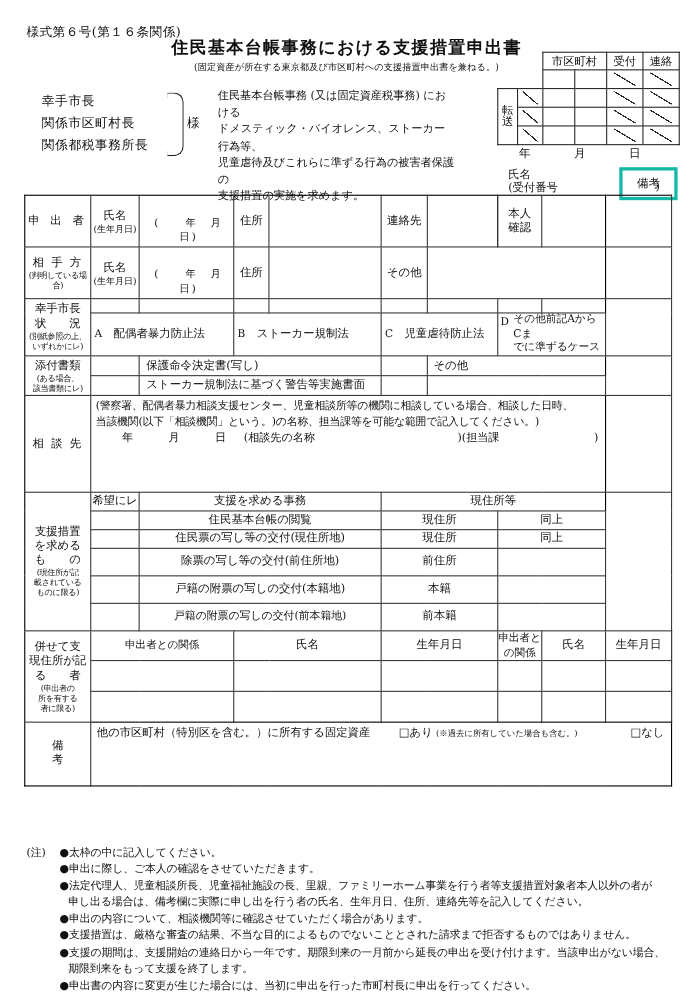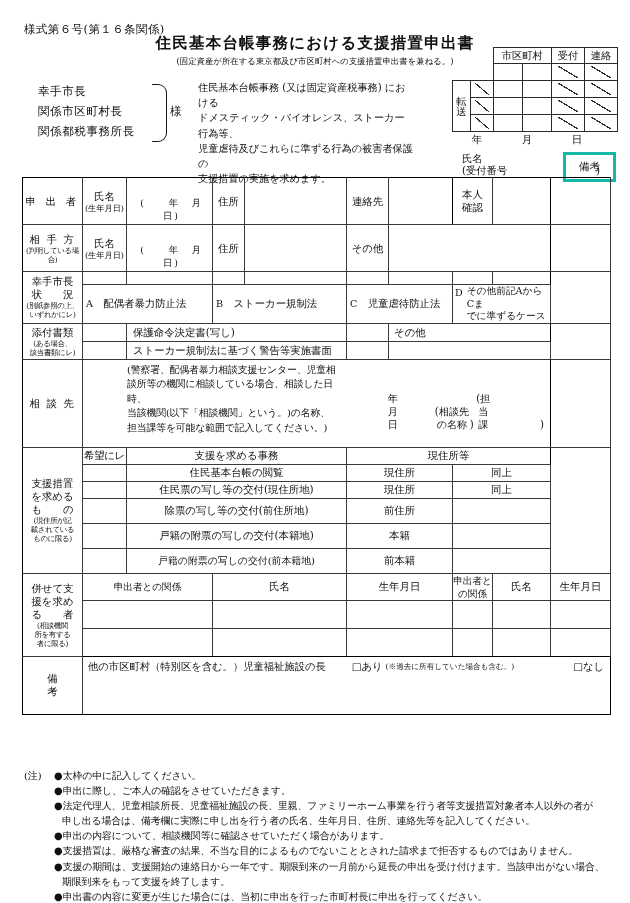--- a/index.html
+++ b/index.html
@@ -291,21 +291,21 @@
     <tr style="height:18px;">
       <td></td>
       <td colspan="3" class="lft" style="padding-left:6px;">ストーカー規制法に基づく警告等実施書面</td>
       <td></td>
       <td colspan="3" class="tb-r"></td>
     </tr>
 
     <tr style="height:88px;">
       <td class="tb-l spaced2">相 談 先</td>
       <td colspan="8" class="tb-r" style="vertical-align:top;">
-        <div style="height:100%;display:flex;flex-direction:row;justify-content:space-between;margin-left:40px;">
+        <div style="height:100%;display:flex;flex-direction:column;justify-content:space-between;">
           <div id="consult-note">
             <div>(警察署、配偶者暴力相談支援センター、児童相談所等の機関に相談している場合、相談した日時、</div>
             <div>当該機関(以下「相談機関」という。)の名称、担当課等を可能な範囲で記入してください。)</div>
           </div>
           <div id="consult-fill">
             <span style="letter-spacing:4px;">年　　月　　日</span>
             <span style="padding-left:12px;">(相談先の名称</span>
             <span style="flex:1;"></span>
             <span>)</span>
             <span>(担当課</span>
@@ -358,23 +358,23 @@
     <tr style="height:25px;">
       <td></td>
       <td colspan="3" style="font-size:9.9px;text-align:center;">戸籍の附票の写しの交付(前本籍地)</td>
       <td colspan="2">前本籍</td>
       <td colspan="2" class="tb-r"></td>
     </tr>
 
     <tr style="height:18px;">
       <td class="tb-l" rowspan="3">
         <div>併せて支</div>
-        <div>援を求め</div>
+        <div>現住所が記</div>
         <div>る　　者</div>
-        <div class="sm">(相談機関</div>
+        <div class="sm">(申出者の</div>
         <div class="sm">所を有する</div>
         <div class="sm">者に限る)</div>
       </td>
       <td colspan="2" style="font-size:9.6px;">申出者との関係</td>
       <td colspan="2">氏名</td>
       <td colspan="2">生年月日</td>
       <td style="font-size:9.6px;">申出者との関係</td>
       <td>氏名</td>
       <td class="tb-r">生年月日</td>
       <td rowspan="3" class="tb-b"></td>
@@ -396,21 +396,21 @@
       <td class="tb-b tb-r"></td>
     </tr>
 
     <tr style="height:58px;">
       <td class="tb-l tb-b tb-t" style="width:26px;">
         <div>備</div>
         <div>考</div>
       </td>
       <td colspan="9" class="tb-r tb-b tb-t" style="vertical-align:top;">
         <div style="display:flex;align-items:center;padding:3px 6px 0 5px;font-size:10.3px;">
-          <span>他の市区町村（特別区を含む。）児童福祉施設の長</span>
+          <span>他の市区町村（特別区を含む。）に所有する固定資産</span>
           <span style="width:26px;"></span>
           <span>□あり</span>
           <span style="font-size:7.6px;padding-left:3px;">(※過去に所有していた場合も含む。)</span>
           <span style="flex:1;"></span>
           <span>□なし</span>
         </div>
       </td>
     </tr>
   </tbody>
     </table>

